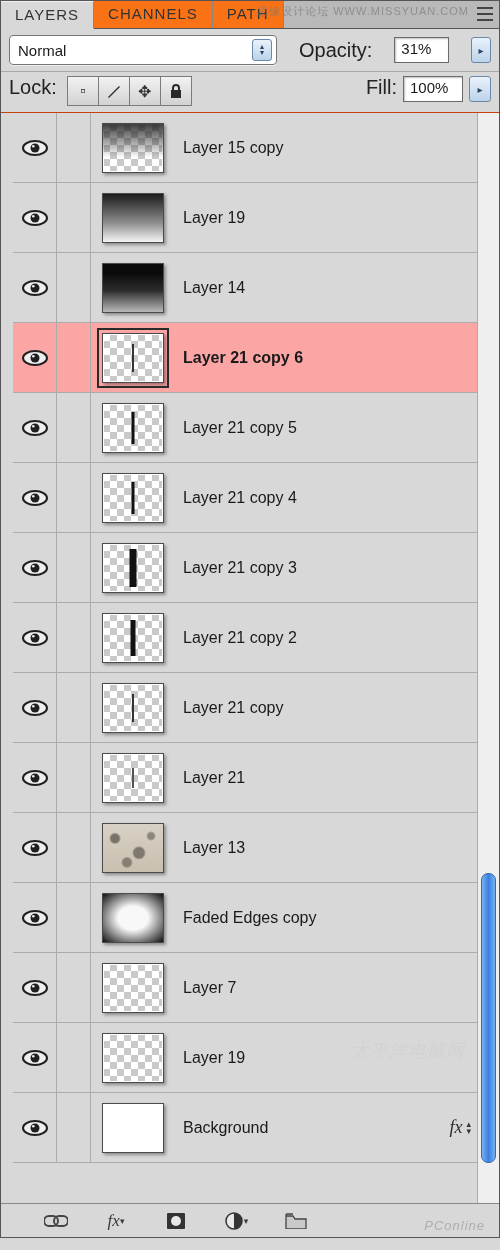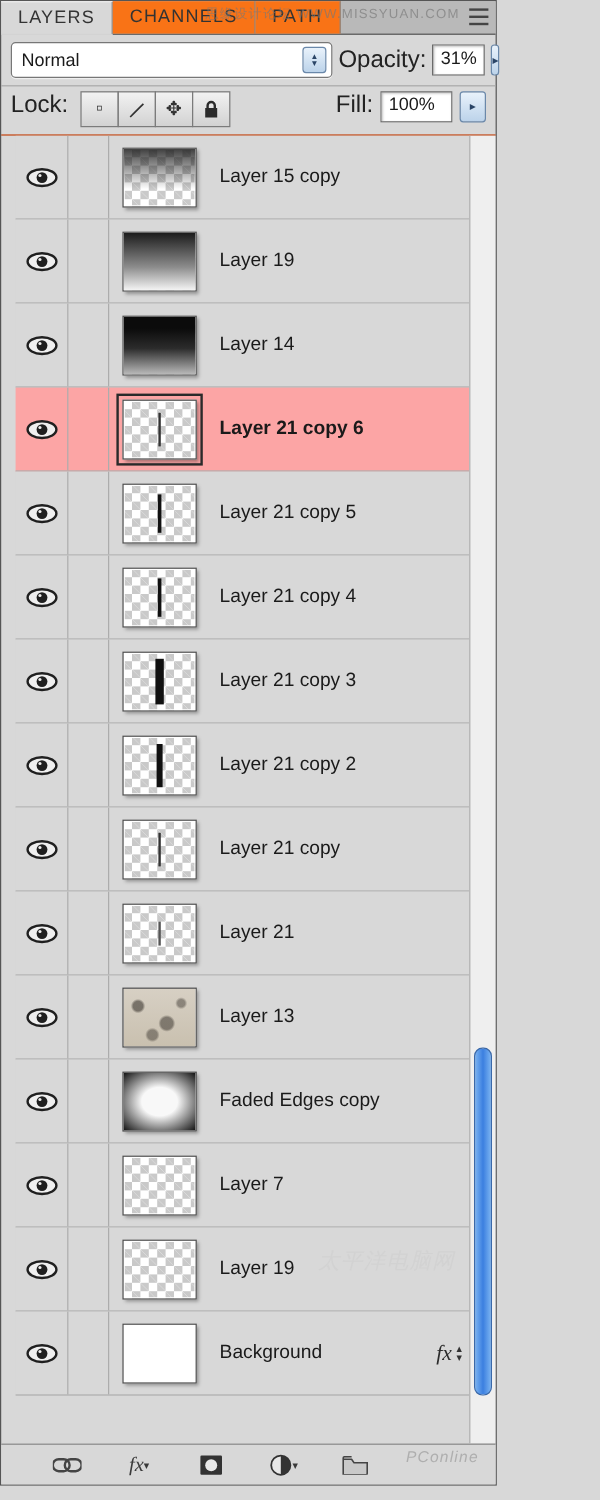--- a/index.html
+++ b/index.html
@@ -7,21 +7,21 @@
     width: 500px;
     height: 1250px;
     background: #d8d8d8;
     font-family: "Lucida Grande", Arial, sans-serif;
     font-size: 15px;
     color: #1a1a1a;
     overflow: hidden;
     position: relative;
   }
   .panel {
-    width: 414px;
+    width: 500px;
     border: 1px solid #555;
     background: #d8d8d8;
   }
   
   .tabrow {
     display: flex;
     align-items: stretch;
     height: 28px;
     background: #b9b9b9;
     border-bottom: 1px solid #555;
@@ -65,21 +65,21 @@
   .menu-icon span {
     height: 2px;
     background: #444;
   }
   
   .optrow {
     display: flex;
     align-items: center;
     padding: 6px 8px;
     border-bottom: 1px solid #a8a8a8;
-    gap: 5px;
+    gap: 22px;
   }
   .blend-select {
     flex: 0 0 268px;
     height: 30px;
     display: flex;
     align-items: center;
     justify-content: space-between;
     background: #fff;
     border: 1px solid #777;
     border-radius: 4px;
@@ -293,21 +293,21 @@
     gap:34px;
     padding:0 22px 0 42px;
     background:#d8d8d8;
     position:relative;
   }
   .bicon{
     width:26px;height:22px;display:flex;align-items:center;justify-content:center;
     color:#3a3a3a;font-size:17px;
   }
   .wm2{
-    position:absolute;right:14px;bottom:16px;font-size:13px;color:rgba(140,140,140,0.55);
+    position:absolute;right:14px;bottom:4px;font-size:13px;color:rgba(140,140,140,0.55);
     font-style:italic;letter-spacing:1px;pointer-events:none;
   }
   .wm3{
     position:absolute;right:34px;bottom:140px;
     color:rgba(190,190,190,0.22);font-size:18px;font-style:italic;
     letter-spacing:1px;pointer-events:none;
   }
 </style>
 </head>
 <body>

